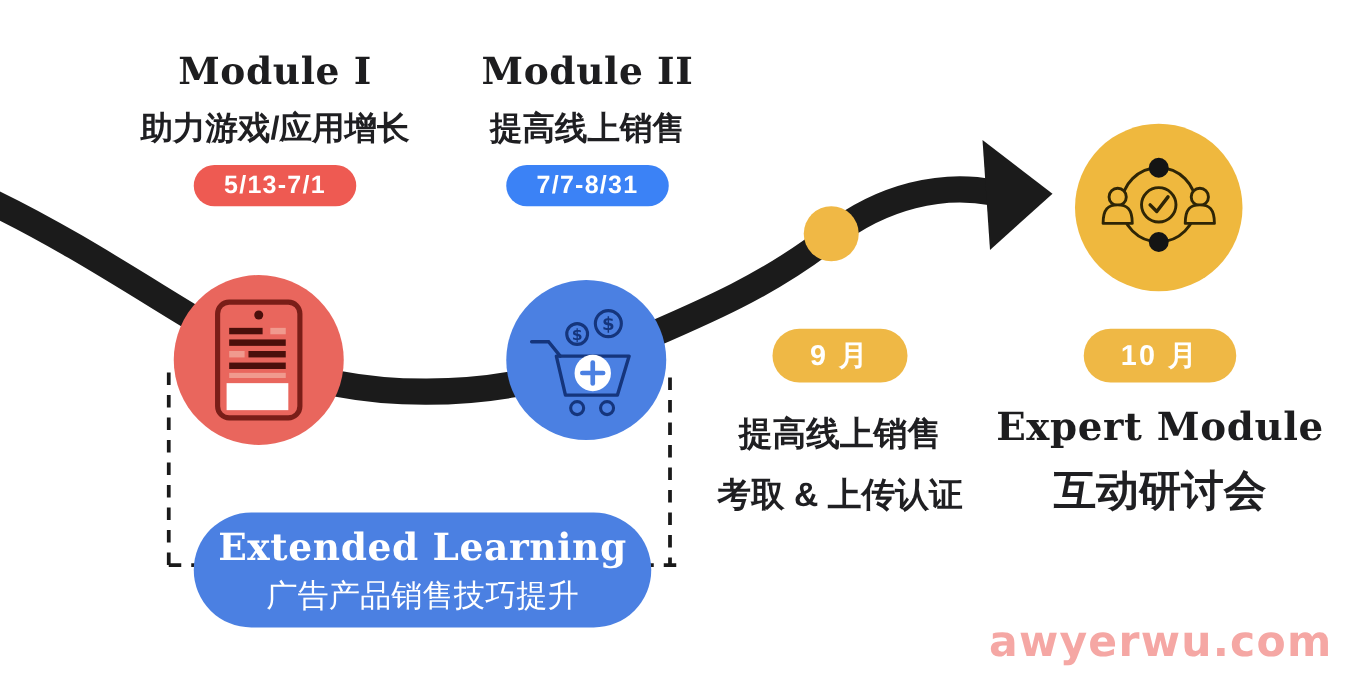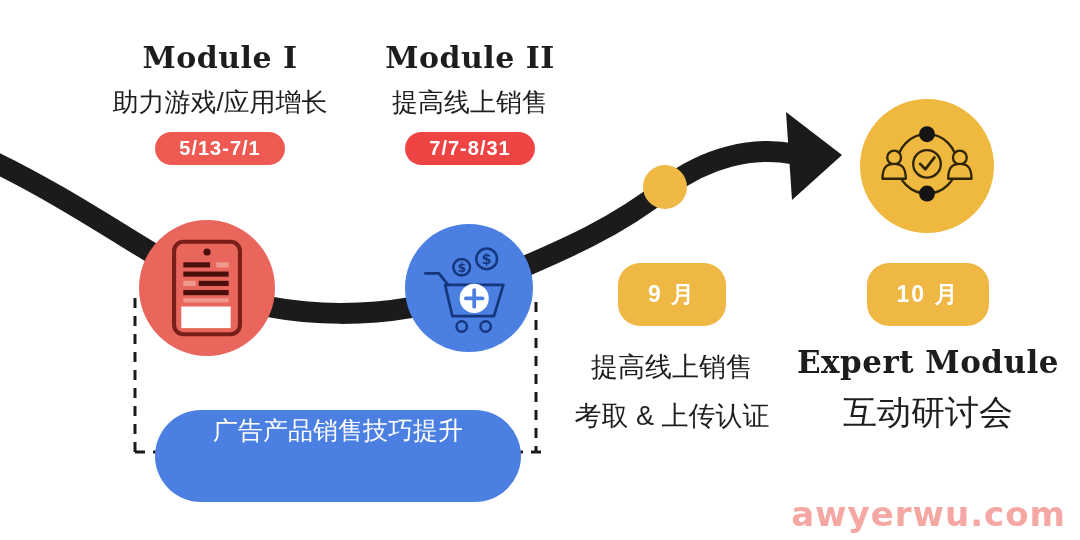--- a/index.html
+++ b/index.html
@@ -1,33 +1,33 @@
 <!DOCTYPE html>
 <html><head>
 <meta charset="utf-8">
 <style>
   html,body{margin:0;padding:0;background:#fff;}
   .stage{position:relative;width:1080px;height:540px;background:#ffffff;overflow:hidden;
          font-family:"Liberation Sans","DejaVu Sans",sans-serif;}
   .layer{position:absolute;left:0;top:0;width:1080px;height:540px;}
   .col{position:absolute;text-align:center;}
   .serif{font-family:"DejaVu Serif","Liberation Serif",serif;font-weight:700;color:#1d1d1f;}
-  .cjk{color:#1f1f22;font-weight:400;}
+  .cjk{color:#1f1f22;font-weight:700;}
   .pill{display:inline-block;color:#ffffff;font-weight:700;border-radius:22px;}
   .date-pill{font-size:20px;padding:5px 24px;margin-top:12px;letter-spacing:1px;}
   .red-bg{background:#ee5a52;}
-  .blue-bg{background:#ef4444;}
+  .blue-bg{background:#3b82f6;}
   .yellow-bg{background:#efb845;}
   .mod-title{font-size:30px;line-height:1.2;letter-spacing:0.5px;}
   .mod-sub{font-size:26px;margin-top:9px;}
   #module1{left:85px;top:40px;width:270px;}
   #module2{left:355px;top:40px;width:230px;}
   #sep-block{left:562px;top:263px;width:220px;}
   #oct-block{left:778px;top:263px;width:300px;}
-  .month-pill{font-size:23px;padding:16px 30px;letter-spacing:2px;}
+  .month-pill{font-size:23px;padding:6px 30px;letter-spacing:2px;}
   .sep-line1{font-size:27px;margin-top:23px;}
   .sep-line2{font-size:27px;margin-top:13px;}
   .oct-title{font-size:31px;margin-top:18px;letter-spacing:0.5px;}
   .oct-sub{font-size:34px;margin-top:10px;}
   .circle{position:absolute;border-radius:50%;display:flex;align-items:center;justify-content:center;}
   #red-circle{left:139px;top:220px;width:136px;height:136px;background:#e9665d;}
   #blue-circle{left:405px;top:224px;width:128px;height:128px;background:#4b80e2;}
   #expert-circle{left:860px;top:99px;width:134px;height:134px;background:#efb83e;}
   #milestone-dot{left:643px;top:165px;width:44px;height:44px;background:#f0b845;}
   #extended-pill{position:absolute;left:155px;top:410px;width:366px;height:92px;background:#4b80e2;
@@ -115,18 +115,19 @@
     <div class="cjk sep-line2">考取 &amp; 上传认证</div>
   </div>
 
   <div class="col" id="oct-block">
     <div class="pill yellow-bg month-pill">10 月</div>
     <div class="serif oct-title">Expert Module</div>
     <div class="cjk oct-sub">互动研讨会</div>
   </div>
 
   <div id="extended-pill">
+    <div class="serif ext-title" style="color:#fff">Extended Learning</div>
     <div class="ext-sub">广告产品销售技巧提升</div>
   </div>
 
   <div id="watermark">awyerwu.com</div>
 
 </div>
 
 </body></html>

